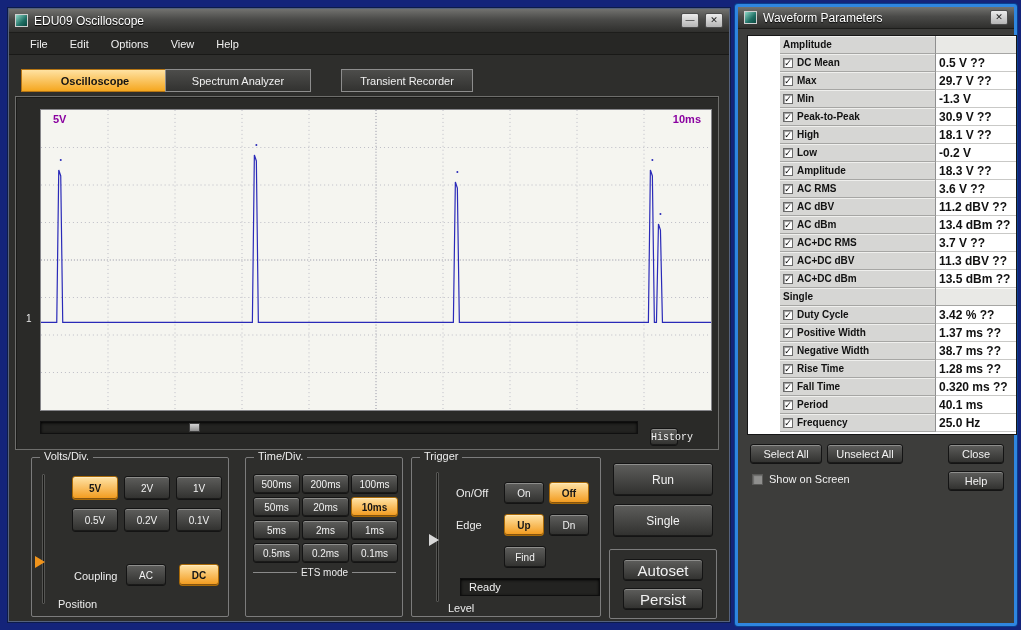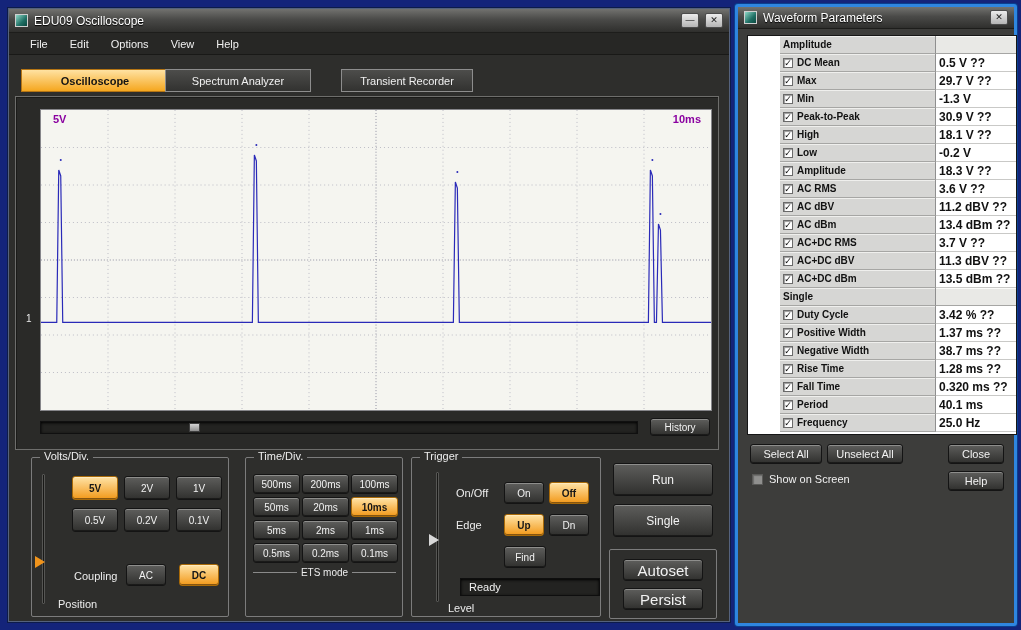--- a/index.html
+++ b/index.html
@@ -89,21 +89,21 @@
     background:linear-gradient(#5e5e5c,#30302e);
     border:1px solid #141414; border-radius:3px;
     box-shadow:inset 0 1px 0 rgba(255,255,255,.30), inset 0 -1px 0 rgba(0,0,0,.45);
     color:#f2f2f2; font-family:inherit; font-size:11px;
   }
   .sbtn { font-size:10px; }
   .sbtn.active, .btn.active {
     background:linear-gradient(#ffe3a6,#f2991a);
     color:#161616; border-color:#a96a08; font-weight:bold;
   }
-  #history-btn { position:absolute; left:634px; top:321px; width:60px; height:18px; font-size:10px; }
+  #history-btn { position:absolute; left:634px; top:331px; width:28px; height:18px; font-size:10px;font-family:Liberation Mono, monospace; }
 
   .groupbox { position:absolute; border:1px solid #7c7c7c; border-radius:2px; }
   .gb-label {
     position:absolute; top:-8px; left:8px;
     background:#2e2e2c; padding:0 4px; font-size:11px; color:#ededed; white-space:nowrap;
   }
   #volts-groupbox   { left:22px;  top:448px; width:198px; height:160px; }
   #time-groupbox    { left:236px; top:448px; width:158px; height:160px; }
   #trigger-groupbox { left:402px; top:448px; width:190px; height:160px; }
   #autoset-groupbox { left:600px; top:540px; width:108px; height:70px; }

